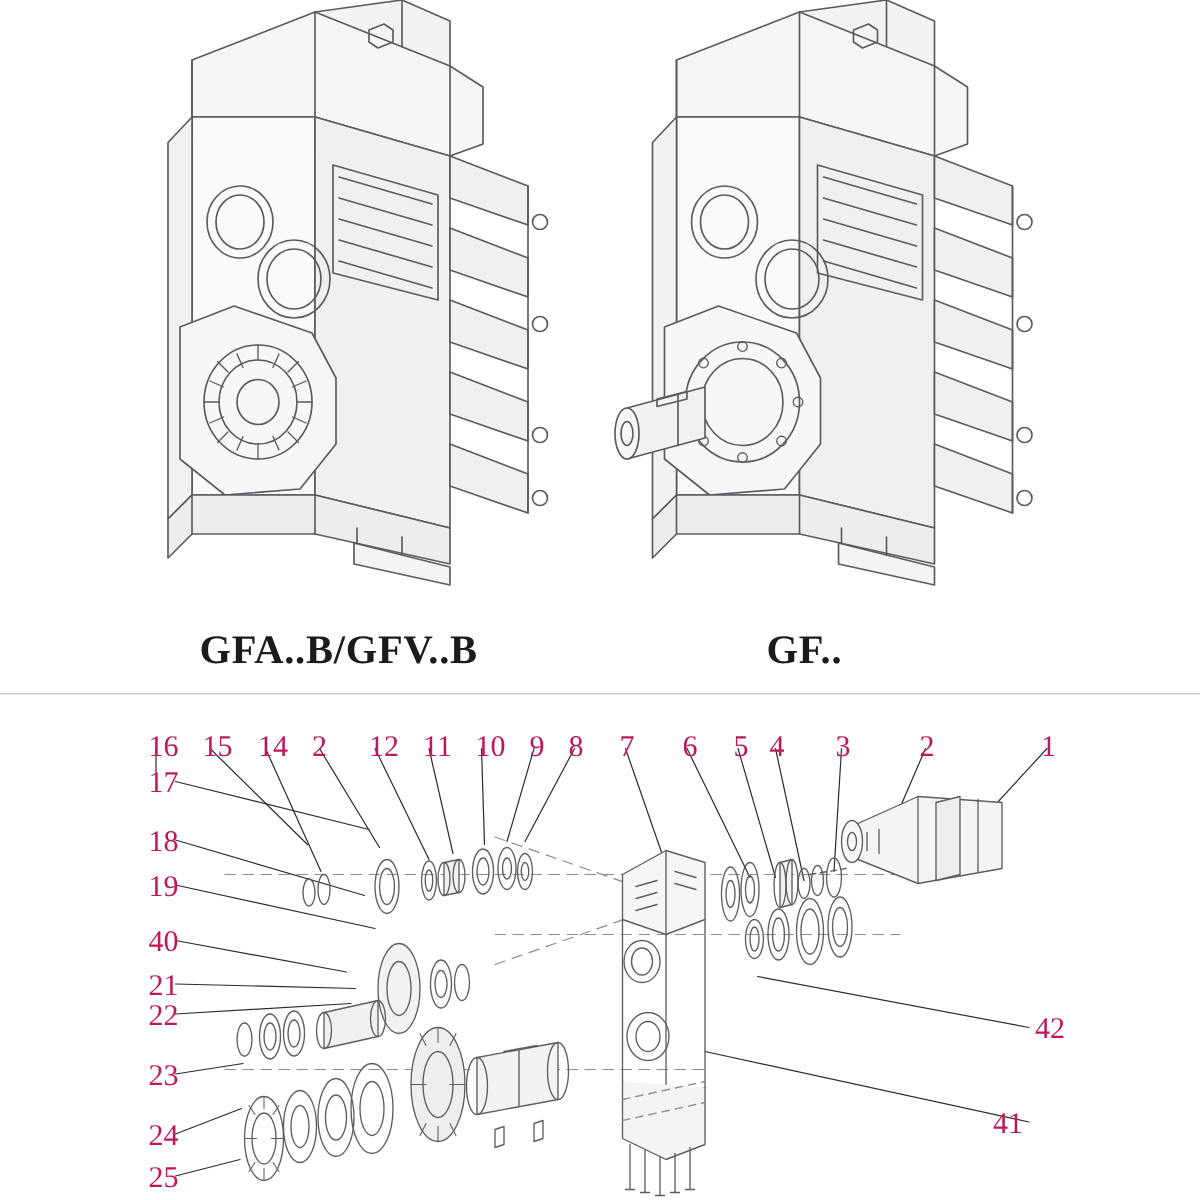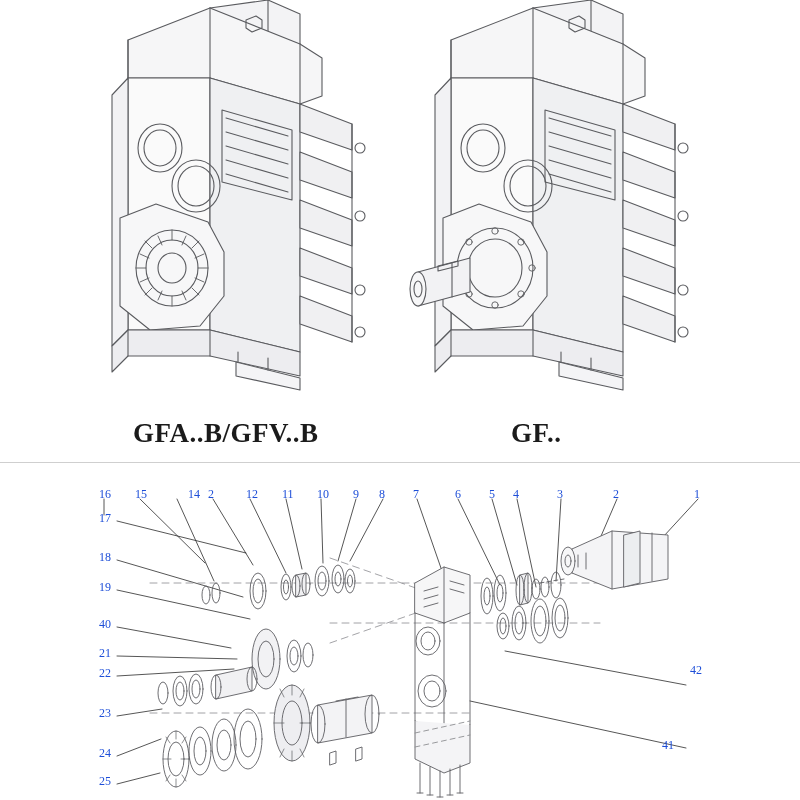--- a/index.html
+++ b/index.html
@@ -74,22 +74,22 @@
     overflow: hidden;
   }
   .exploded-svg {
     position: absolute;
     left: 0;
     top: 0;
   }
   .callout {
     position: absolute;
     font-family: "Liberation Serif", serif;
-    font-size: 12px;
-    color: #1d4ed8;
+    font-size: 20px;
+    color: #be185d;
     white-space: nowrap;
   }
 </style>
 </head>
 <body>
 
 <div id="page">
 
   <div class="top-section">
 
@@ -438,21 +438,21 @@
 
           <path d="M330 290 L336 288 L336 300 L330 302 Z"></path>
           <path d="M356 286 L362 284 L362 296 L356 298 Z"></path>
         </g>
 
       </g>
     </svg>
 
     <div class="callout" style="left:99px; top:24px;">16</div>
     <div class="callout" style="left:135px; top:24px;">15</div>
-    <div class="callout" style="left:172px; top:24px;margin-left:16px;">14</div>
+    <div class="callout" style="left:172px; top:24px;">14</div>
     <div class="callout" style="left:208px; top:24px;">2</div>
     <div class="callout" style="left:246px; top:24px;">12</div>
     <div class="callout" style="left:282px; top:24px;">11</div>
     <div class="callout" style="left:317px; top:24px;">10</div>
     <div class="callout" style="left:353px; top:24px;">9</div>
     <div class="callout" style="left:379px; top:24px;">8</div>
     <div class="callout" style="left:413px; top:24px;">7</div>
     <div class="callout" style="left:455px; top:24px;">6</div>
     <div class="callout" style="left:489px; top:24px;">5</div>
     <div class="callout" style="left:513px; top:24px;">4</div>
@@ -463,17 +463,17 @@
     <div class="callout" style="left:99px; top:48px;">17</div>
     <div class="callout" style="left:99px; top:87px;text-align:center;">18</div>
     <div class="callout" style="left:99px; top:117px;">19</div>
     <div class="callout" style="left:99px; top:154px;">40</div>
     <div class="callout" style="left:99px; top:183px;text-align:right;">21</div>
     <div class="callout" style="left:99px; top:203px;">22</div>
     <div class="callout" style="left:99px; top:243px;">23</div>
     <div class="callout" style="left:99px; top:283px;">24</div>
     <div class="callout" style="left:99px; top:311px;">25</div>
 
-    <div class="callout" style="left:690px; top:200px;text-align:center;">42</div>
+    <div class="callout" style="left:690px; top:212px;text-align:center;">42</div>
     <div class="callout" style="left:662px; top:275px;">41</div>
 
   </div>
 </div>
 
 </body></html>

